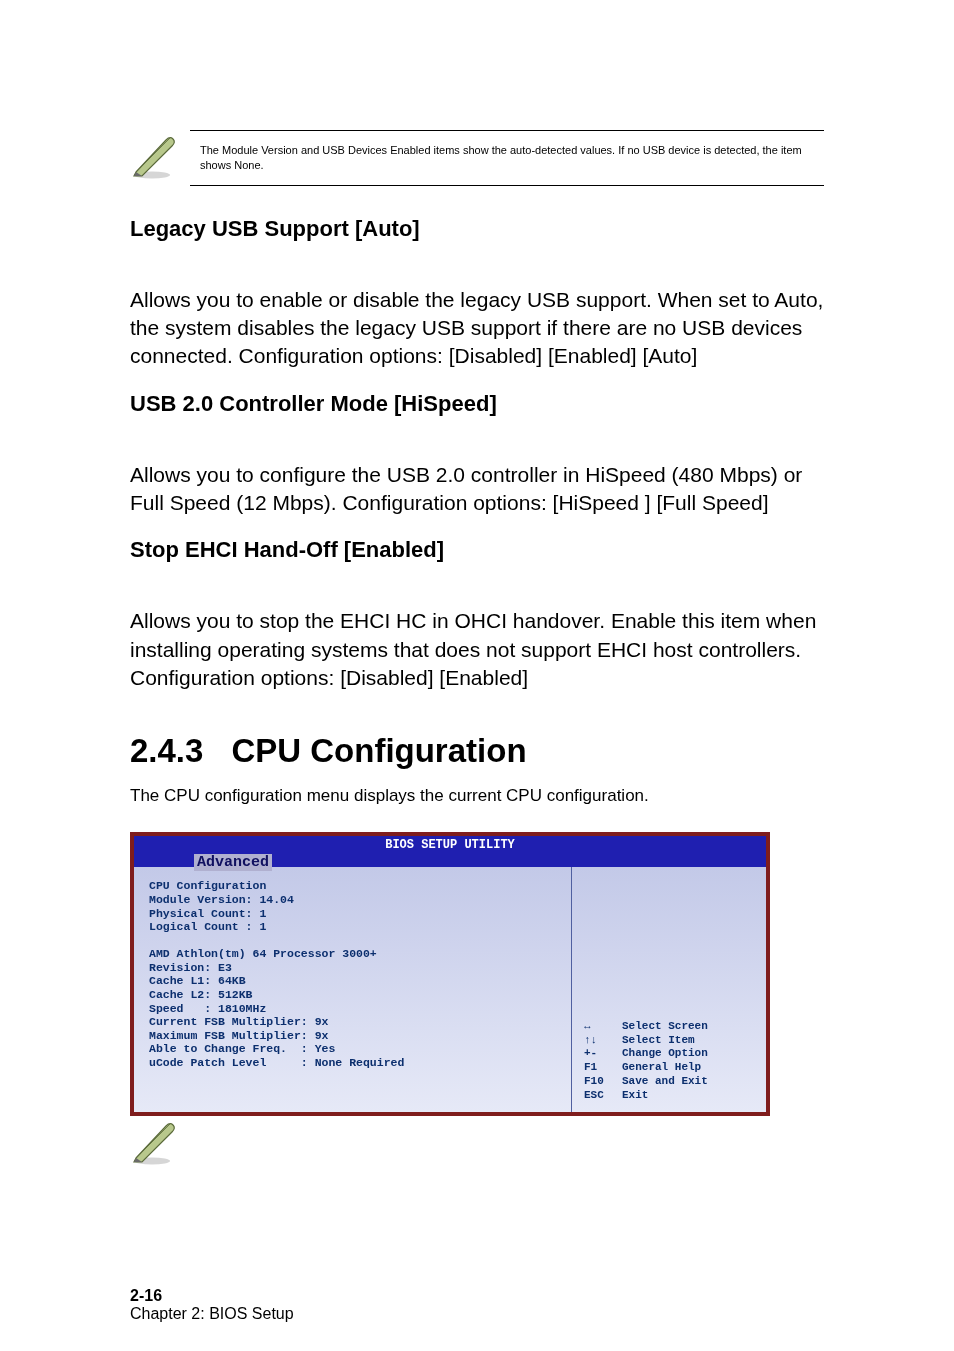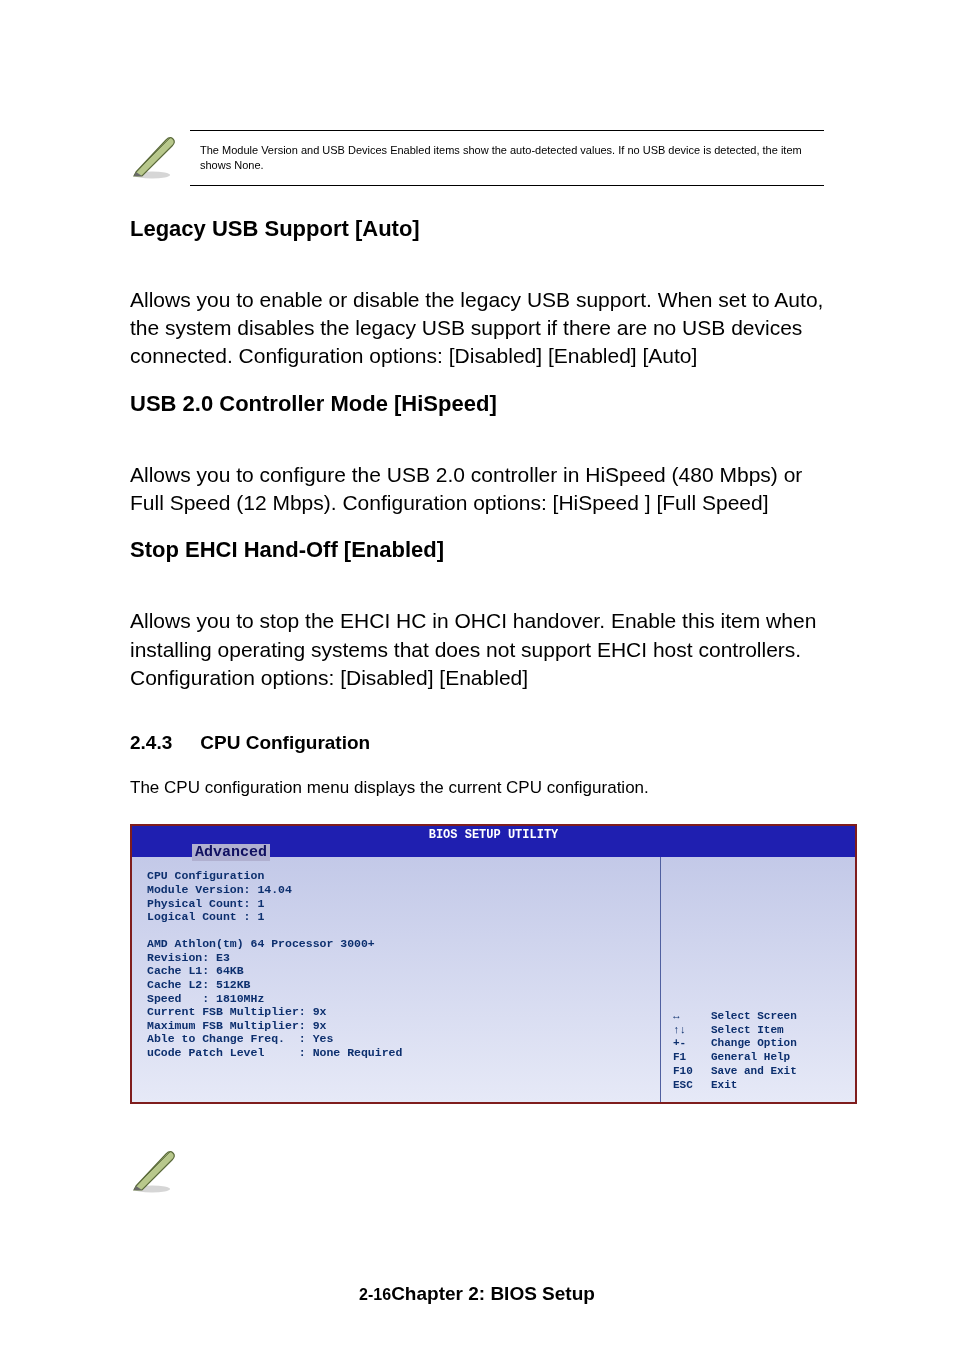--- a/index.html
+++ b/index.html
@@ -37,37 +37,36 @@
       font-weight: bold;
       margin-bottom: 6px;
     }
     .body-text {
       font-size: 21px;
       line-height: 1.35;
       margin-bottom: 20px;
       margin-top: 44px;
     }
     .big-heading {
-      font-size: 19px;
+      font-size: 33px;
       font-weight: bold;
       margin-top: 40px;
-      margin-bottom: 24px;
+      margin-bottom: 16px;
     }
     .big-number {
       display: inline-block;
       margin-right: 28px;
     }
     .intro-text {
       font-size: 17px;
       margin-bottom: 26px;
     }
     .bios-box {
-      border: 2px solid #7f1d1d;
-      width: 727px;
-      margin-bottom: 40px;
+      border: 4px solid #7f1d1d;
+      width: 640px;
       position: relative;
     }
     .bios-titlebar {
       background: #1f1fb0;
       color: #fff;
       text-align: center;
       font-family: "Courier New", monospace;
       font-size: 12px;
       font-weight: bold;
       padding: 2px 0 0 0;
@@ -120,29 +119,30 @@
       display: flex;
     }
     .bios-help-key {
       width: 38px;
     }
     .footer {
       display: flex;
       justify-content: center;
       align-items: baseline;
       border-top: 1px solid rgba(0,0,0,0);
-      margin-top: 84px;
+      margin-top: 116px;
+      flex-direction: column;
     }
     .footer-left {
       font-size: 16px;
       font-weight: bold;
     }
     .footer-right {
-      font-size: 19px;
-      font-weight: bold;
+      font-size: 16px;
+      font-weight: normal;
     }
     .note-icon-svg {
       width: 48px;
       height: 46px;
     }
   </style>
 </head>
 <body>
 
 <div class="note-row">

